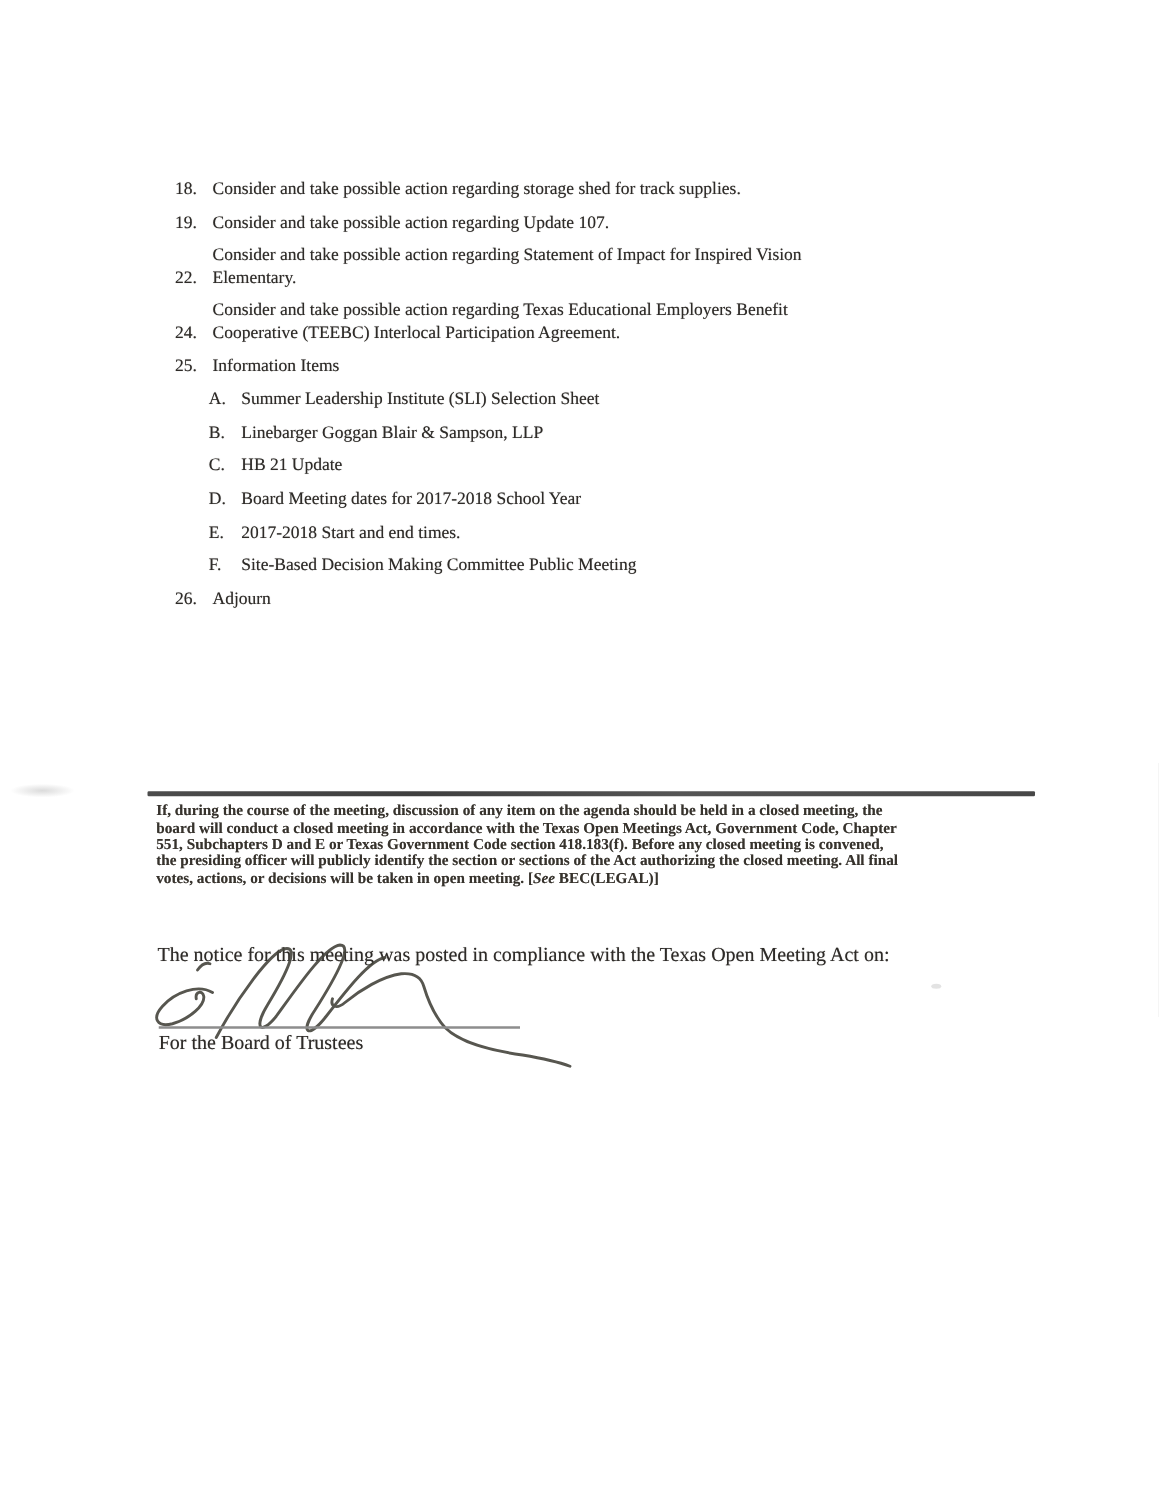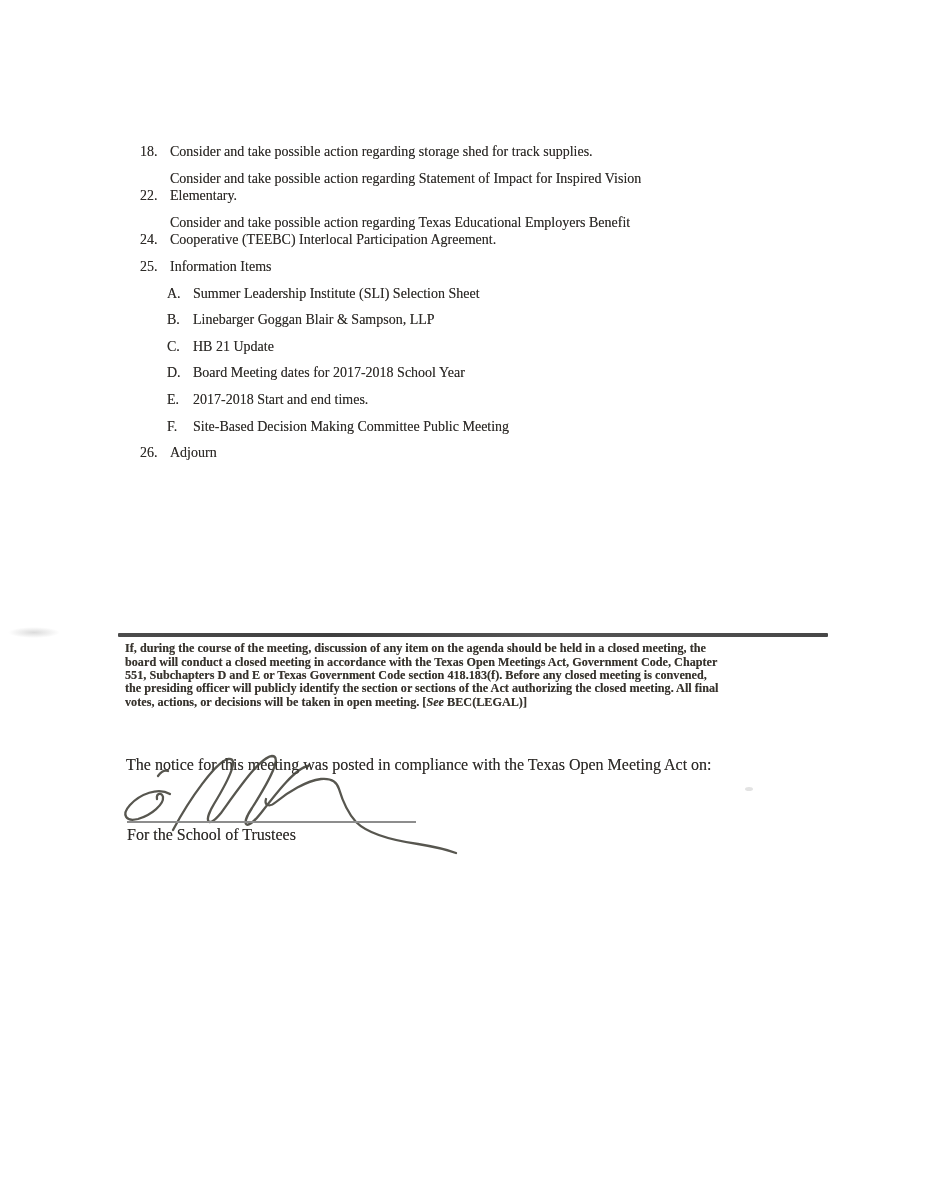--- a/index.html
+++ b/index.html
@@ -119,20 +119,24 @@
 
 <div class="page">
 
   <div class="agenda">
 
     <div class="row">
       <span class="num">18.</span>
       <span class="txt">Consider and take possible action regarding storage shed for track supplies.</span>
     </div>
 
+    <div class="row">
+      <span class="num">19.</span>
+      <span class="txt">Consider and take possible action regarding Update 107.</span>
+    </div>
 
 
 
     <div class="row">
       <span class="num">22.</span>
       <span class="txt">Consider and take possible action regarding Statement of Impact for Inspired Vision
 Elementary.</span>
     </div>
 
 
@@ -199,15 +203,15 @@
   <svg class="sig-svg" viewBox="0 0 350 115" fill="none" xmlns="http://www.w3.org/2000/svg">
     <g stroke="#45443c" stroke-width="2.3" stroke-linecap="round" opacity="0.9">
       <path d="M 40 26 q 5 -7 10 -5"></path>
       <path d="M 52 44 C 40 37, 22 44, 12 55 C 3 65, 8 72, 20 69 C 34 65, 46 54, 45 47 C 44 42, 38 43, 39 49"></path>
       <path d="M 55 80 C 72 48, 98 12, 110 9 C 121 7, 113 26, 96 54 C 85 72, 90 79, 103 63 C 119 41, 142 7, 154 6 C 164 6, 153 28, 134 58 C 122 76, 128 82, 143 63 C 160 41, 178 18, 190 16"></path>
       <path d="M 148 49 C 146 55, 151 58, 158 52 C 170 42, 188 31, 203 29 C 214 28, 219 32, 221 39 C 224 49, 229 62, 238 72 C 250 84, 272 90, 300 94 C 318 97, 330 100, 338 103"></path>
     </g>
   </svg>
 
   <div class="sig-line"></div>
-  <div class="sig-caption">For the School of Trustees</div>
+  <div class="sig-caption">For the Board of Trustees</div>
 
 </div>
 
 </body></html>

